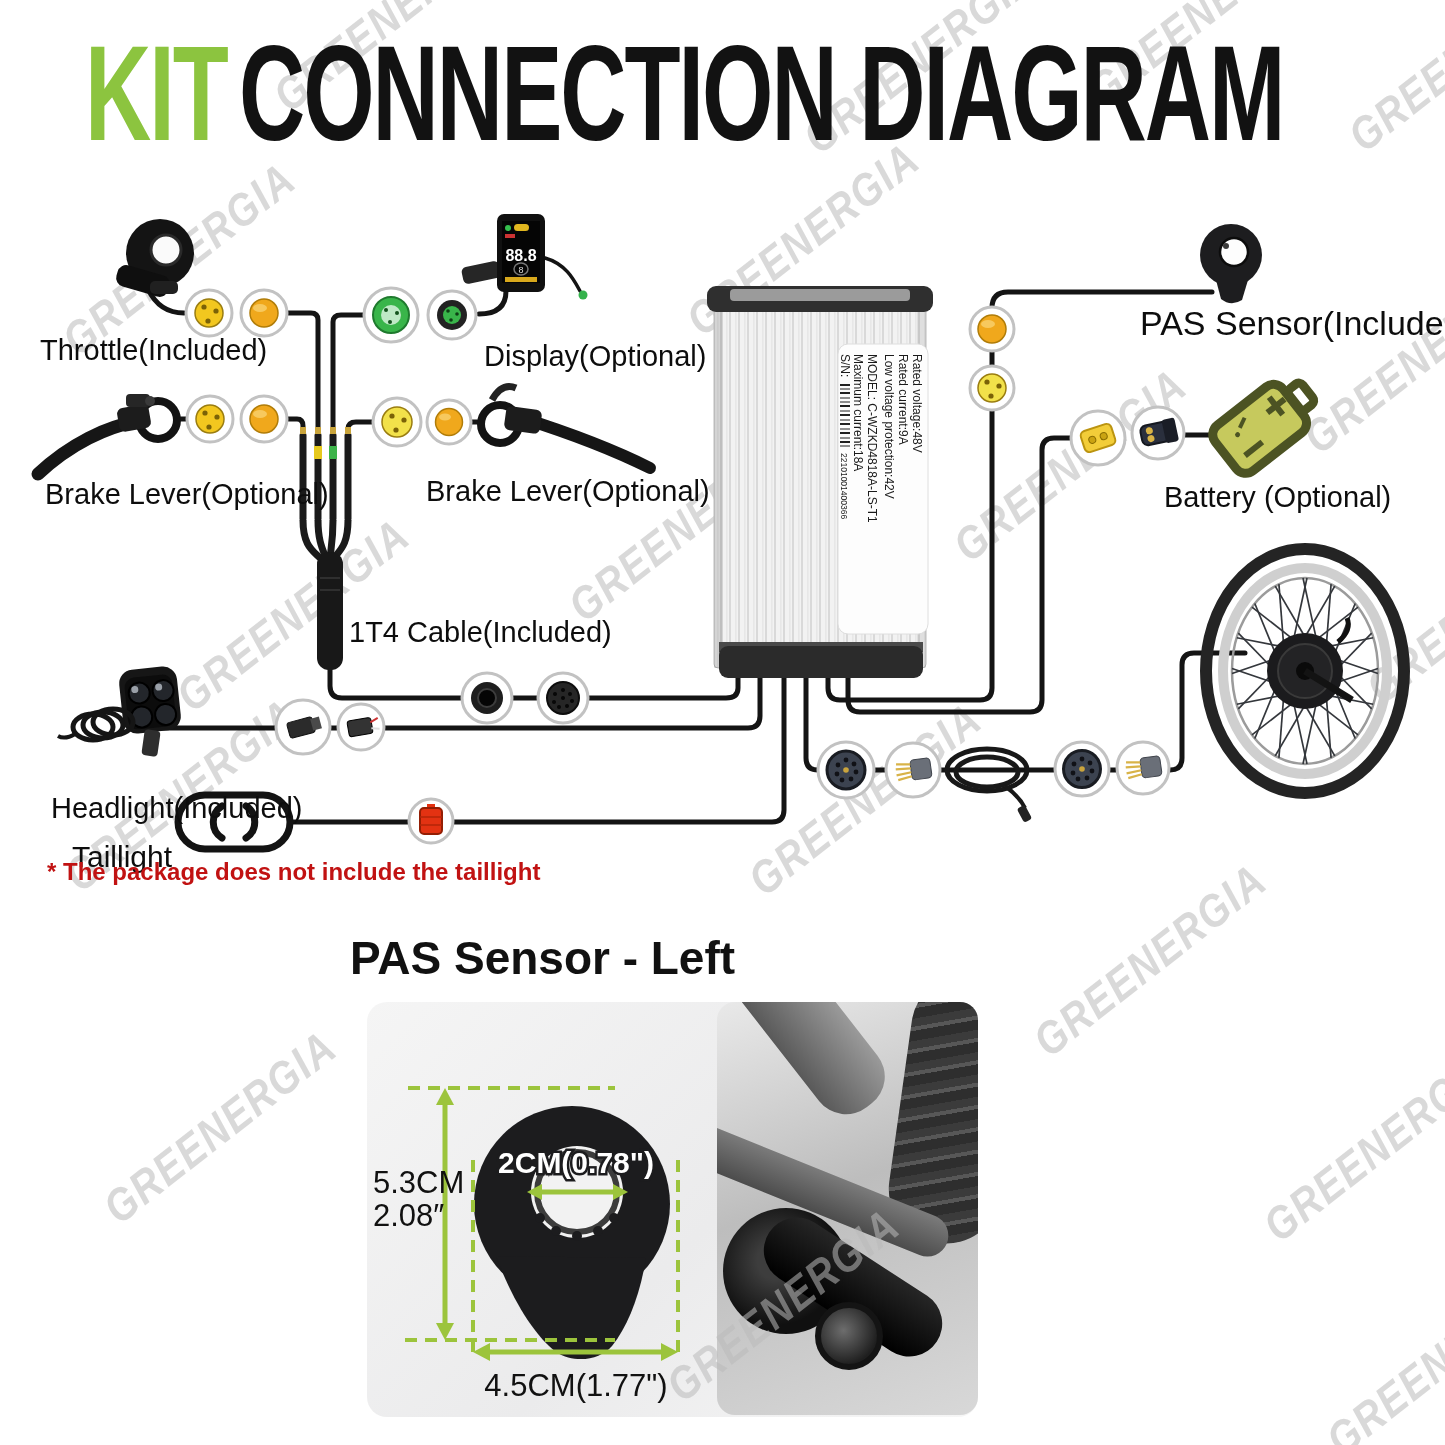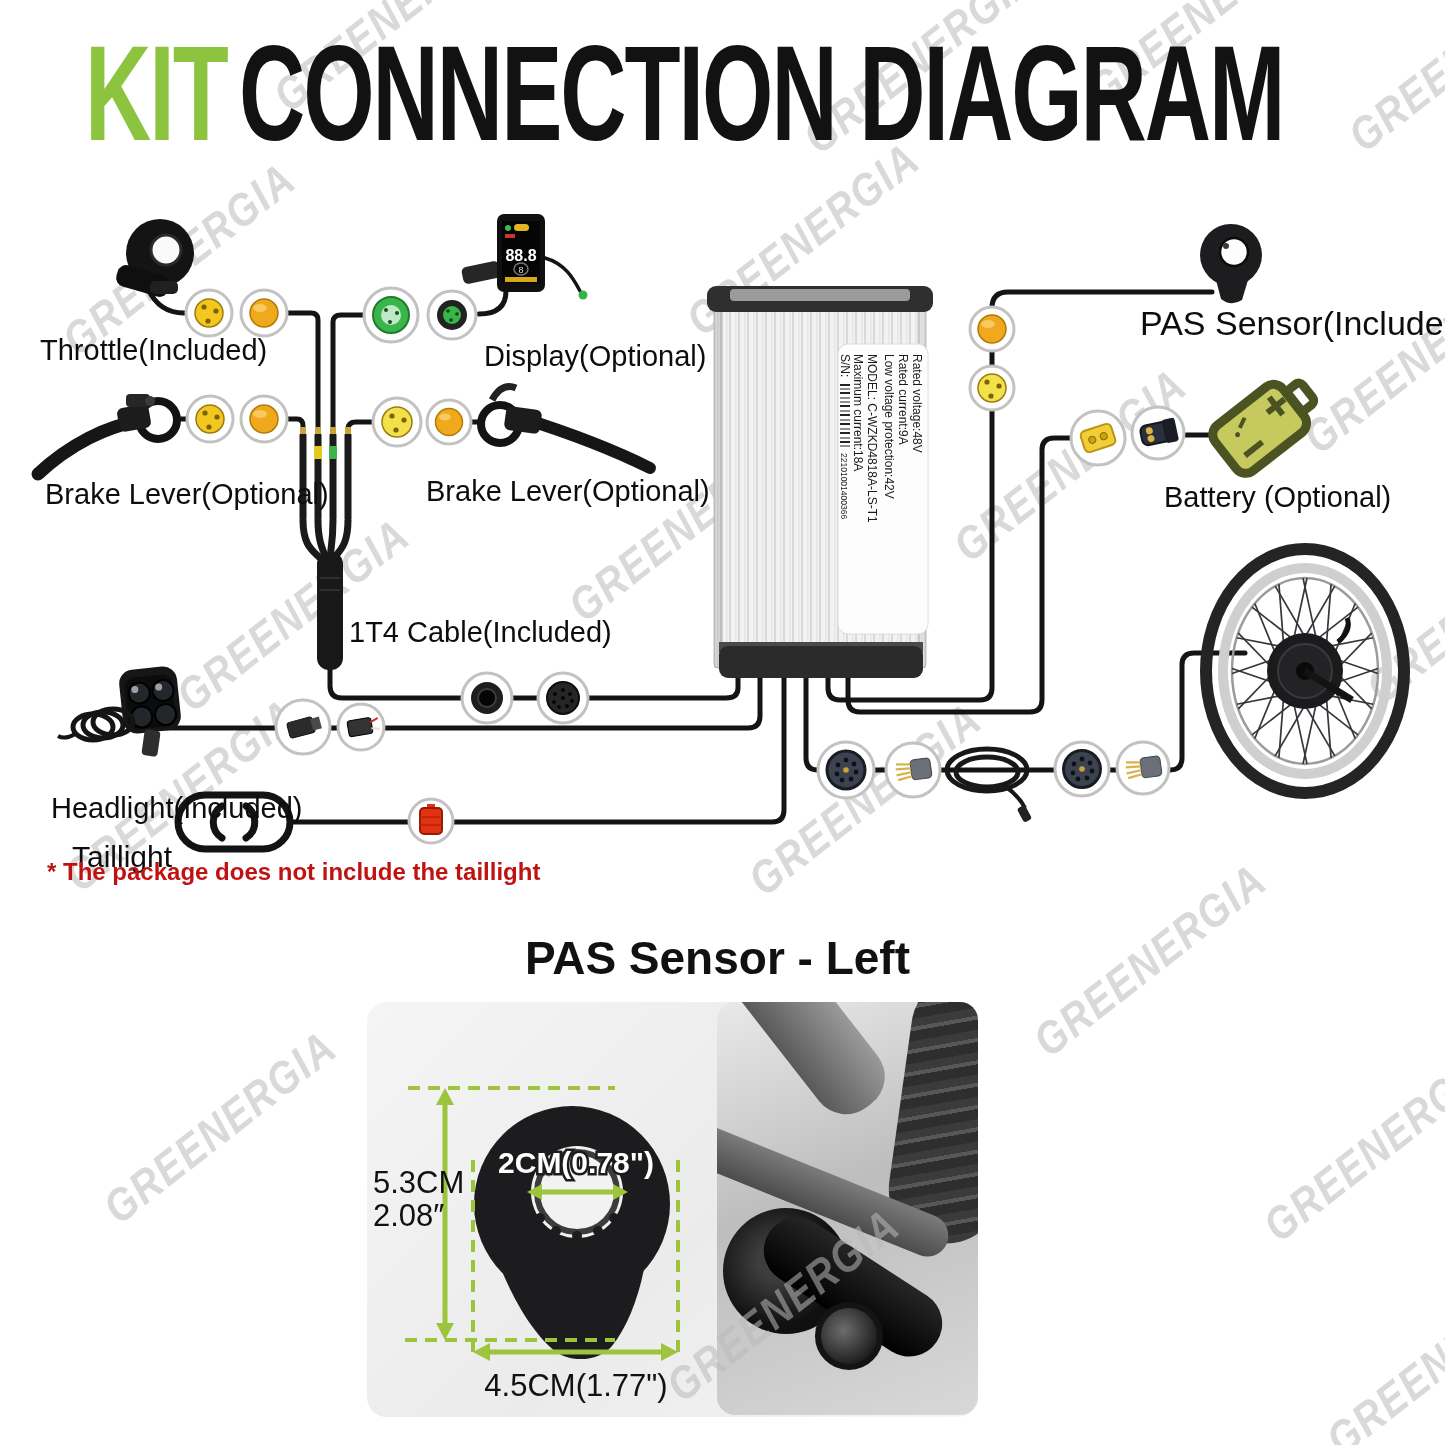--- a/index.html
+++ b/index.html
@@ -11,21 +11,21 @@
       white-space:nowrap;letter-spacing:2px;pointer-events:none;}
   
   .title{position:absolute;left:85px;top:26px;white-space:nowrap;line-height:1;
          font-weight:800;font-size:135px;transform:scaleX(.68);transform-origin:left top;
          letter-spacing:-3px;}
   .title .kit{color:#8CC43F;margin-right:18px;}
   .title .rest{color:#121212;}
   
   .lbl{position:absolute;font-size:29px;color:#0d0d0d;white-space:nowrap;}
   .note{position:absolute;font-size:24px;color:#C11212;white-space:nowrap;font-weight:bold;}
-  .heading{position:absolute;left:350px;top:931px;width:560px;text-align:right;
+  .heading{position:absolute;left:350px;top:931px;width:560px;text-align:left;
            font-size:46px;font-weight:700;color:#111;white-space:nowrap;}
   
   .card{position:absolute;left:367px;top:1002px;width:611px;height:415px;border-radius:20px;
         background:linear-gradient(135deg,#f5f5f5,#ebebec 55%,#f6f6f6);}
   .photo{position:absolute;left:717px;top:1002px;width:261px;height:413px;border-radius:18px;
          overflow:hidden;background:linear-gradient(160deg,#e9e9e9,#bdbdbd 45%,#d8d8d8);}
   .photo div{position:absolute;}
   .tube1{width:300px;height:74px;left:-90px;top:-52px;border-radius:34px;
          background:linear-gradient(#9a9a9a,#595959);transform:rotate(52deg);}
   .tube2{width:280px;height:42px;left:-40px;top:168px;border-radius:21px;

